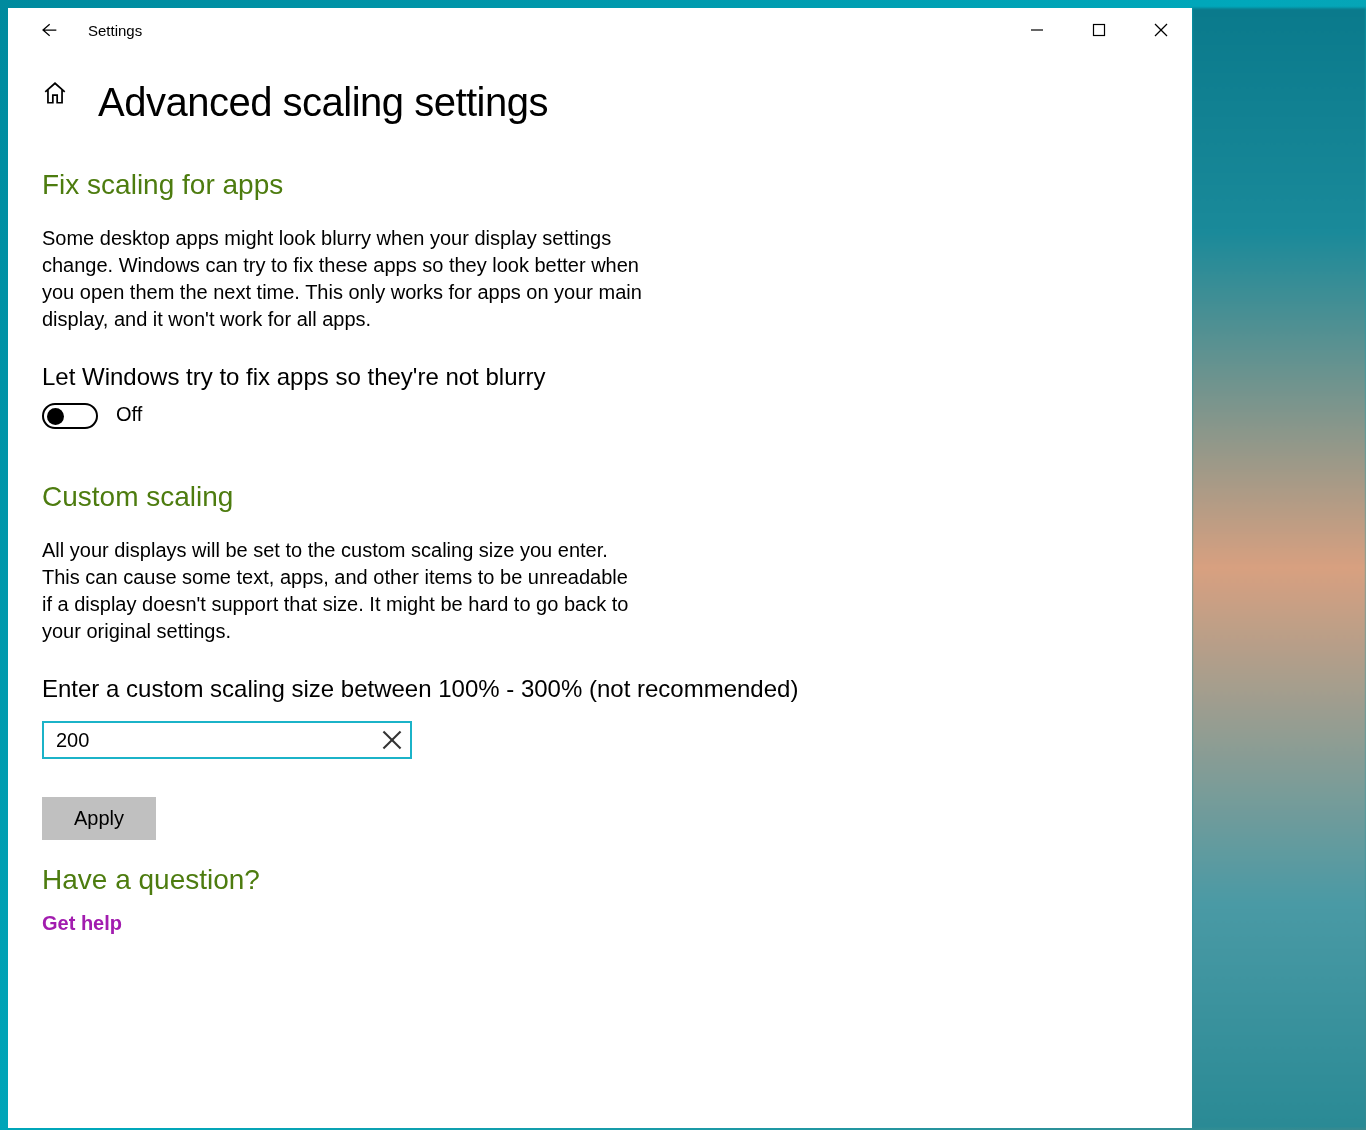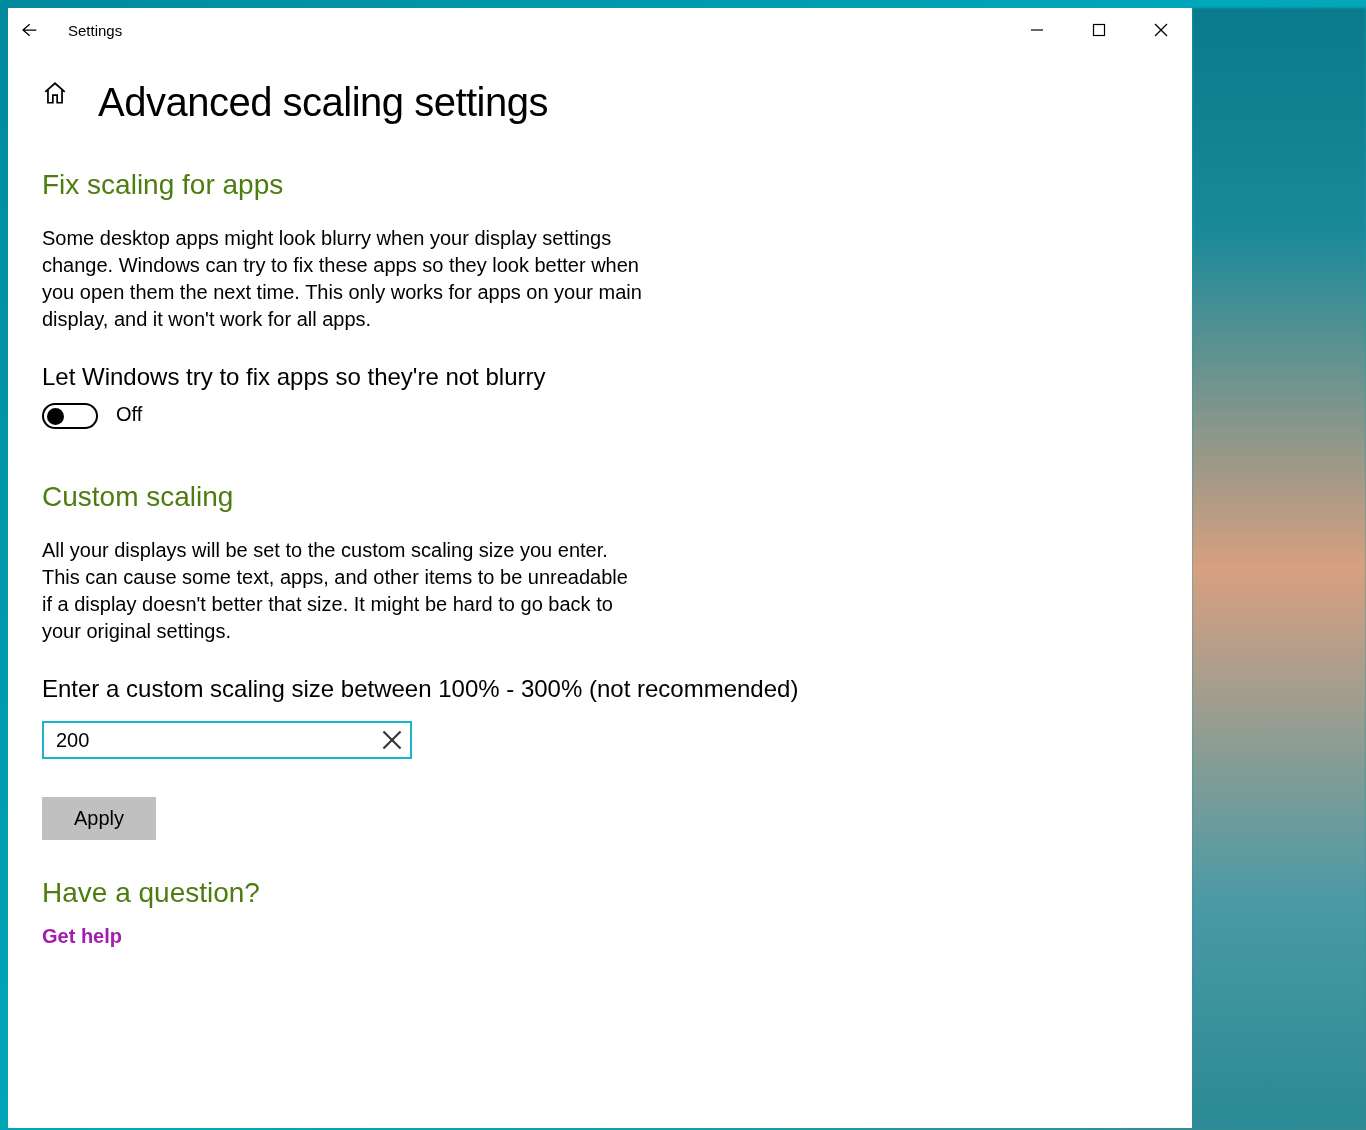--- a/index.html
+++ b/index.html
@@ -31,20 +31,21 @@
       top: 8px;
       width: 174px;
       height: 1120px;
       background: linear-gradient(180deg, #0a7a8c 0%, #1a8a9a 20%, #d8a080 50%, #4a9aa5 80%, #2a8a95 100%);
       filter: blur(1px);
     }
     .titlebar {
       height: 44px;
       display: flex;
       align-items: center;
+      padding-left: 20px;
     }
     .back-button {
       width: 40px;
       height: 40px;
       display: flex;
       align-items: center;
       justify-content: center;
       cursor: pointer;
       background: none;
       border: none;
@@ -177,21 +178,21 @@
       background: none;
       border: none;
     }
     .apply-button {
       background: #c0c0c0;
       border: none;
       padding: 10px 32px;
       font-size: 20px;
       font-family: inherit;
       cursor: pointer;
-      margin-bottom: 37px;
+      margin-bottom: 24px;
     }
     .help-link {
       color: #a21caf;
       font-size: 20px;
       text-decoration: none;
       cursor: pointer;
       display: inline-block;
       margin-top: 8px;
       font-weight: bold;
     }
@@ -243,21 +244,21 @@
     <p class="section-description">Some desktop apps might look blurry when your display settings change. Windows can try to fix these apps so they look better when you open them the next time. This only works for apps on your main display, and it won't work for all apps.</p>
     <p class="toggle-label">Let Windows try to fix apps so they're not blurry</p>
     <div class="toggle-row">
       <div class="toggle">
         <div class="toggle-knob"></div>
       </div>
       <span class="toggle-state">Off</span>
     </div>
 
     <h2 class="section-title">Custom scaling</h2>
-    <p class="section-description">All your displays will be set to the custom scaling size you enter. This can cause some text, apps, and other items to be unreadable if a display doesn't better that size. It might be hard to go back to your original settings.</p>
+    <p class="section-description">All your displays will be set to the custom scaling size you enter. This can cause some text, apps, and other items to be unreadable if a display doesn't support that size. It might be hard to go back to your original settings.</p>
     <p class="toggle-label">Enter a custom scaling size between 100% - 300% (not recommended)</p>
     <div class="input-wrapper">
       <input class="scaling-input" type="text" value="200" style="">
       <button class="input-clear">
         <svg viewBox="0 0 14 14" stroke="#333" stroke-width="1.2">
           <line x1="2" y1="2" x2="12" y2="12"></line>
           <line x1="12" y1="2" x2="2" y2="12"></line>
         </svg>
       </button>
     </div>

